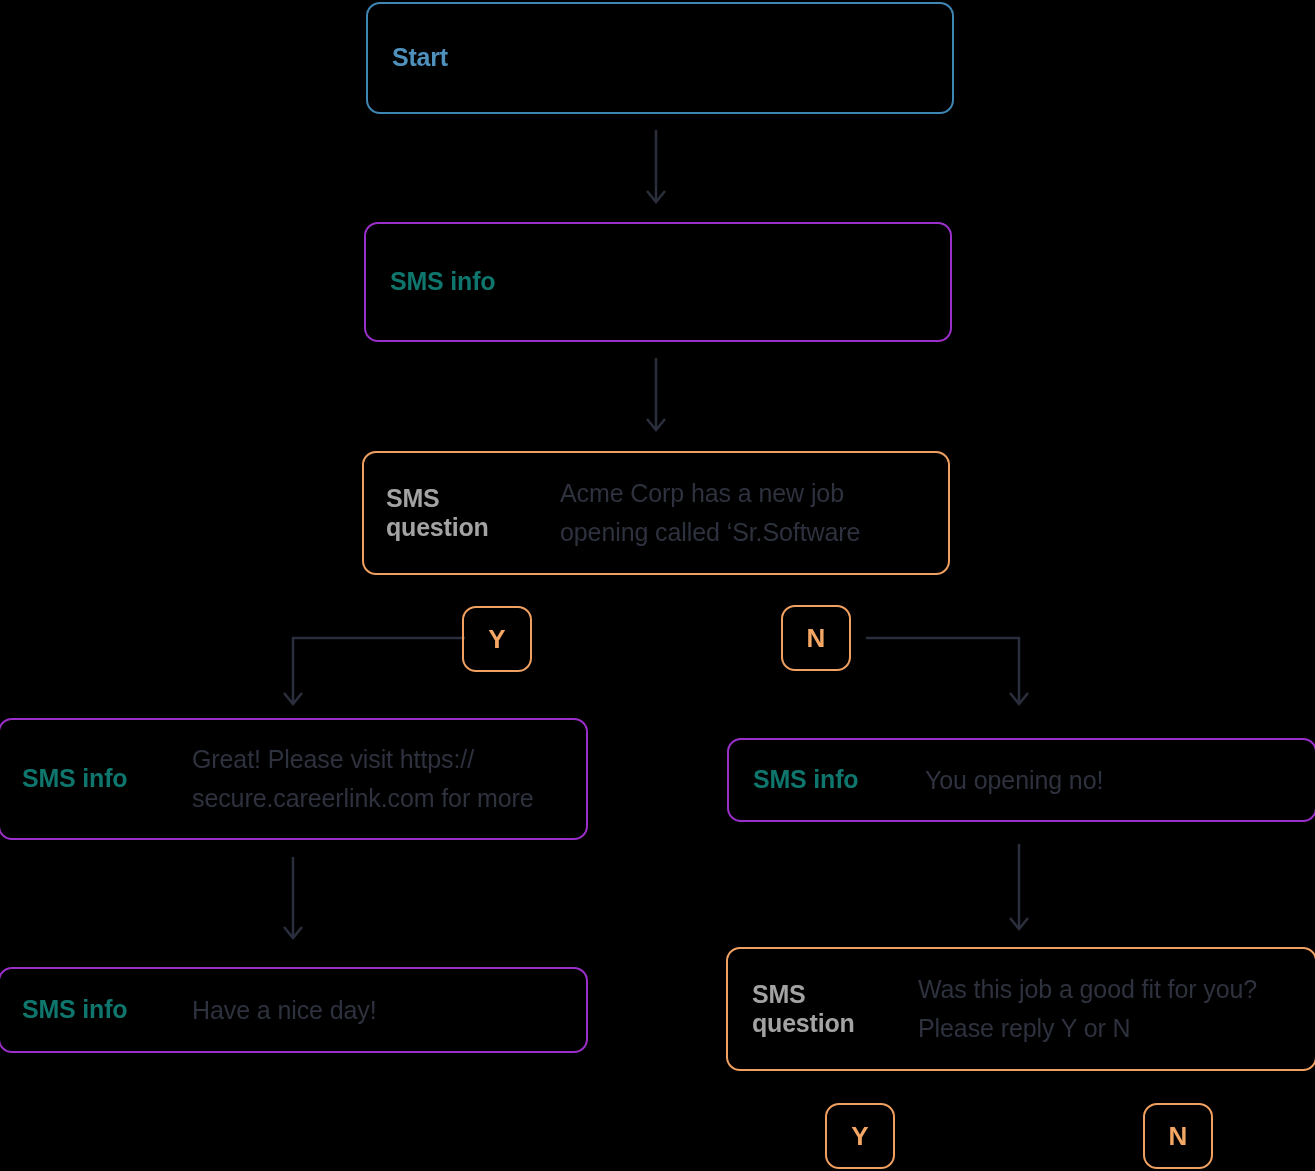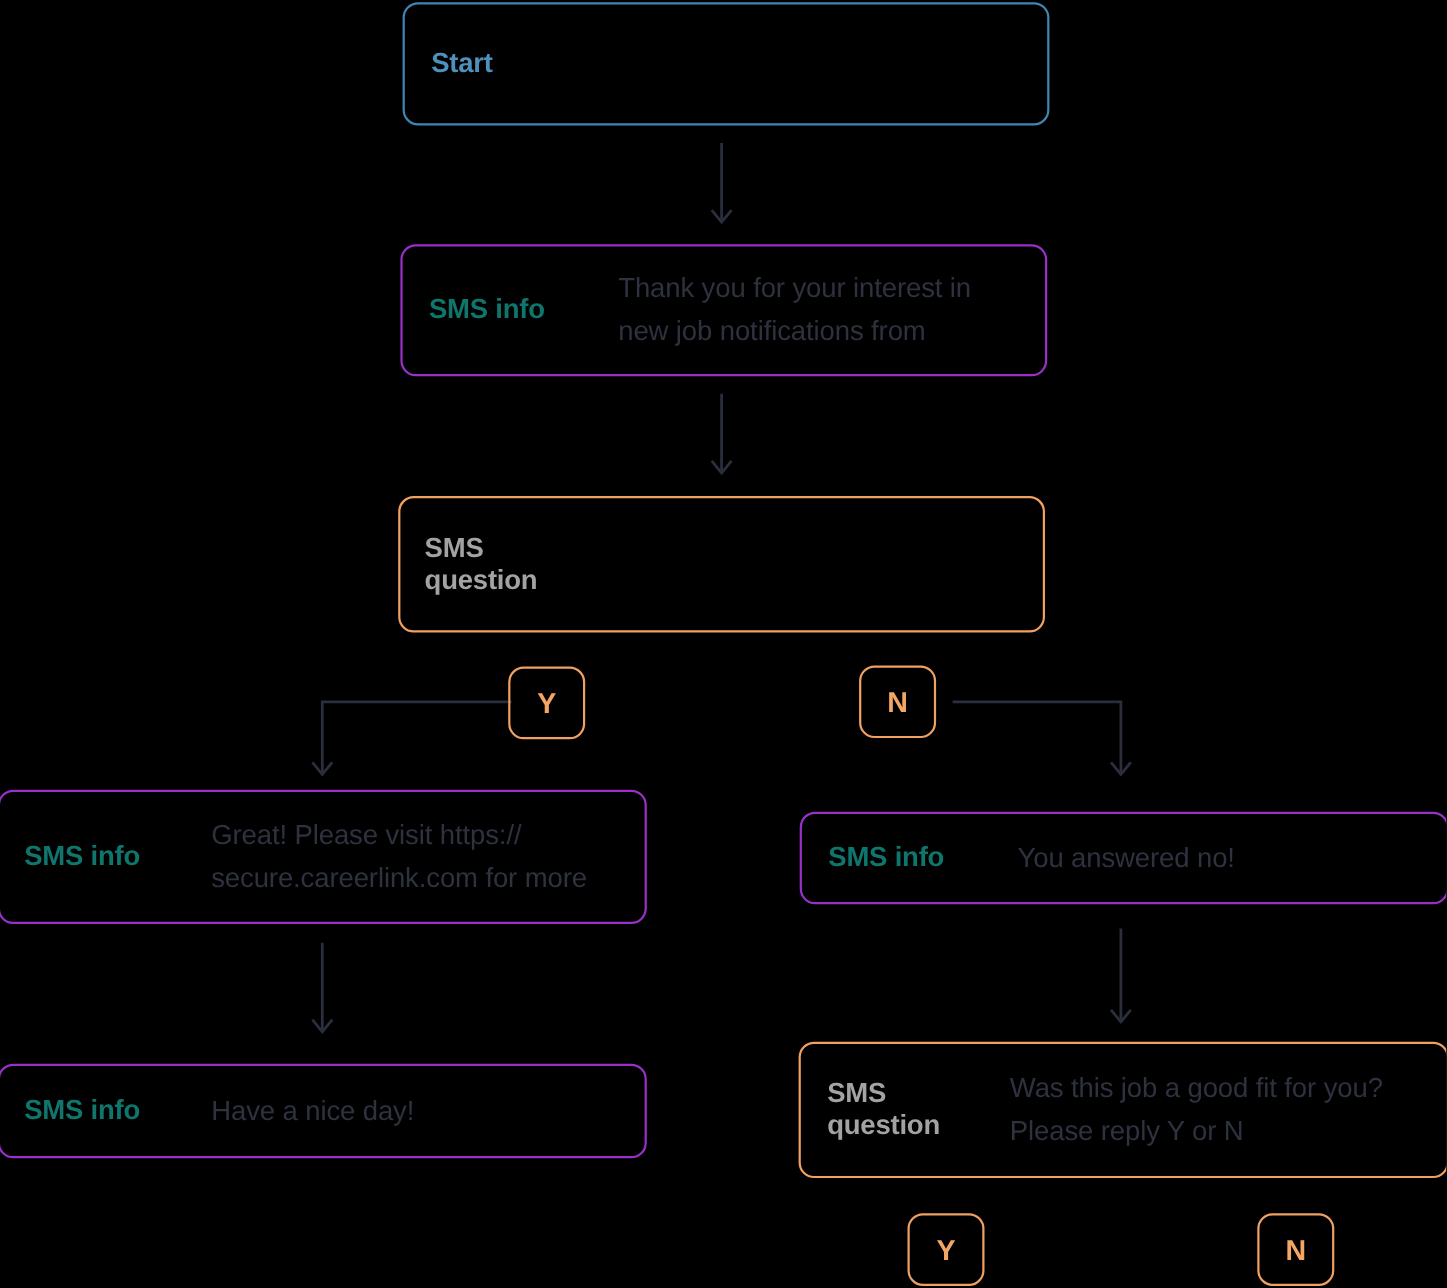--- a/index.html
+++ b/index.html
@@ -120,42 +120,42 @@
     <line x1="44" y1="22" x2="44" y2="105"></line>
     <polyline class="head" points="35,96 44,107 53,96"></polyline>
   </svg>
 
   <div class="node start" style="left:366px; top:2px; width:588px; height:112px; padding:0 24px;">
     <div class="label" style="width:172px;">Start</div>
   </div>
 
   <div class="node info" style="left:364px; top:222px; width:588px; height:120px; padding:0 24px;">
     <div class="label" style="width:172px;">SMS info</div>
-    <div class="body">Thank you for your interest in
-new job notifications from</div>
   </div>
 
   <div class="node question" style="left:362px; top:451px; width:588px; height:124px; padding:0 22px;">
     <div class="label" style="width:174px;">SMS
 question</div>
+    <div class="body">Acme Corp has a new job
+opening called ‘Sr.Software</div>
   </div>
 
   <div class="badge" style="left:462px; top:606px; width:70px; height:66px;">Y</div>
 
   <div class="badge" style="left:781px; top:605px; width:70px; height:66px;">N</div>
 
   <div class="node info" style="left:-2px; top:718px; width:590px; height:122px; padding:0 22px;">
     <div class="label" style="width:170px;">SMS info</div>
     <div class="body">Great! Please visit https://
 secure.careerlink.com for more</div>
   </div>
 
   <div class="node info" style="left:727px; top:738px; width:590px; height:84px; padding:0 24px;">
     <div class="label" style="width:172px;">SMS info</div>
-    <div class="body">You answered no!</div>
+    <div class="body">You opening no!</div>
   </div>
 
   <div class="node info" style="left:-2px; top:967px; width:590px; height:86px; padding:0 22px;">
     <div class="label" style="width:170px;">SMS info</div>
     <div class="body">Have a nice day!</div>
   </div>
 
   <div class="node question" style="left:726px; top:947px; width:591px; height:124px; padding:0 24px;">
     <div class="label" style="width:166px;">SMS
 question</div>

